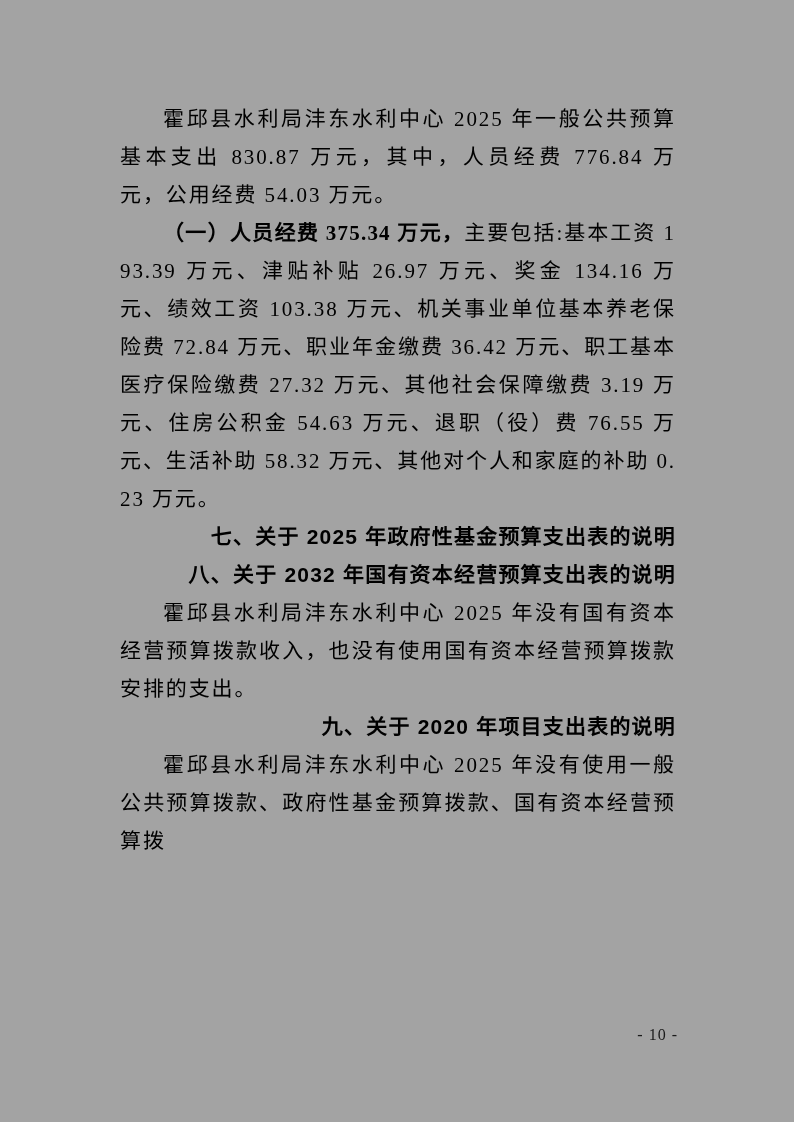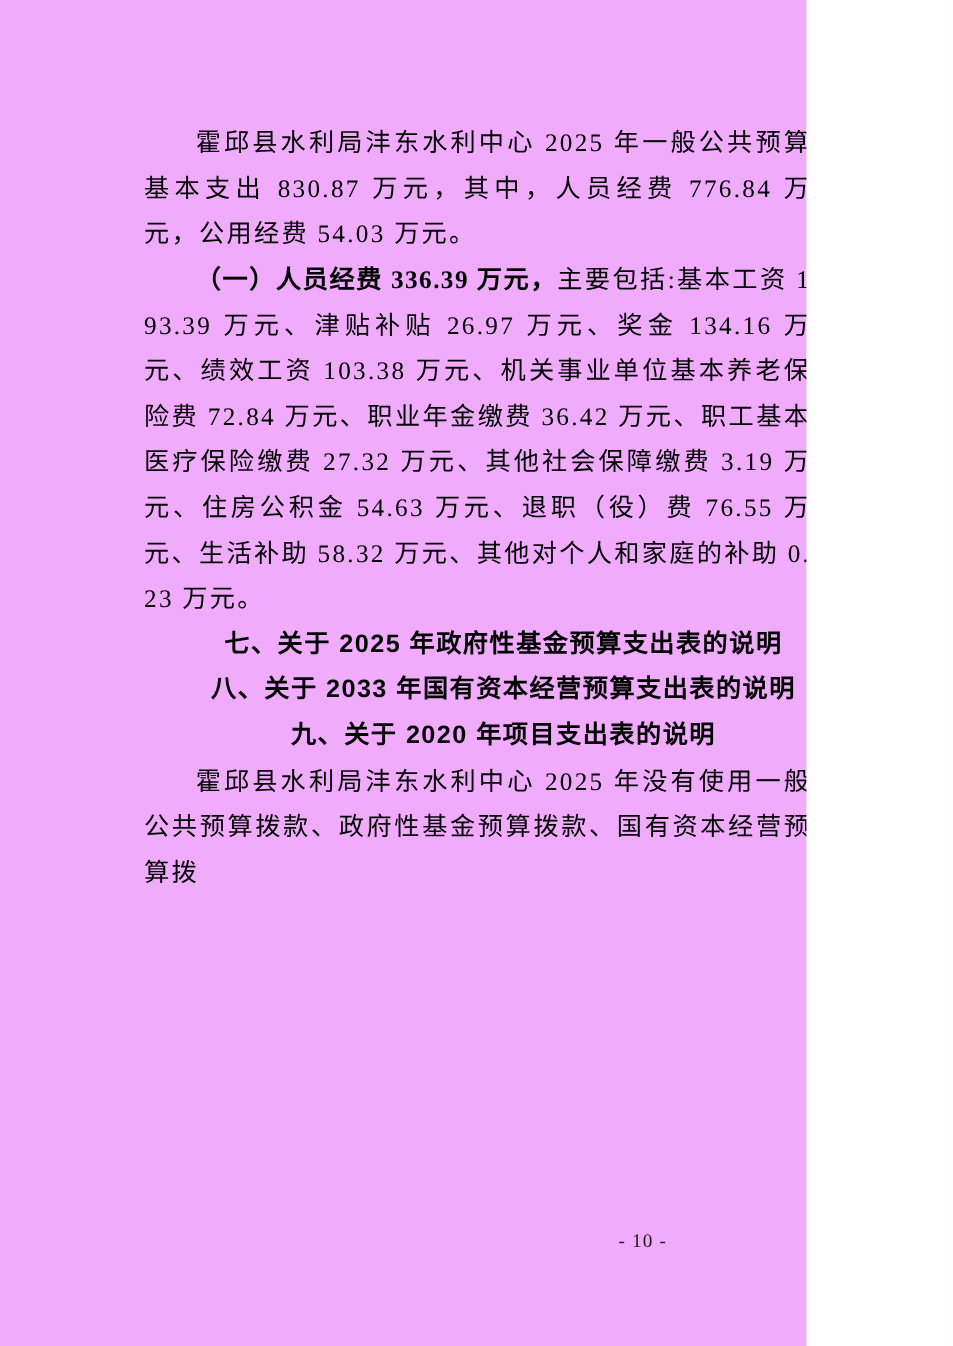--- a/index.html
+++ b/index.html
@@ -2,23 +2,23 @@
 <html lang="zh-CN"><head>
 <meta charset="utf-8">
 <style>
   html, body {
     margin: 0;
     padding: 0;
     background: #ffffff;
   }
   .page {
     position: relative;
-    width: 672px;
+    width: 794px;
     height: 1122px;
-    background: #f0abfc;
+    background: #a3a3a3;
     overflow: hidden;
     font-family: "Liberation Serif", "DejaVu Serif", serif;
     color: #000000;
   }
   .doc-body {
     position: absolute;
     left: 120px;
     top: 100px;
     width: 556px;
   }
@@ -31,21 +31,21 @@
     text-align: justify;
     text-justify: inter-character;
     word-break: break-all;
   }
   .para.indent {
     text-indent: 2.05em;
   }
   .para.heading {
     font-family: "Liberation Sans", "DejaVu Sans", sans-serif;
     font-weight: bold;
-    text-align: center;
+    text-align: right;
     letter-spacing: 1.2px;
   }
   .lead {
     font-weight: bold;
     letter-spacing: 1.2px;
   }
   .page-number {
     position: absolute;
     top: 1026px;
     right: 116px;
@@ -55,20 +55,21 @@
     color: #1a1a1a;
     margin-left: 32px;
   }
 </style>
 </head>
 <body>
 
 <div class="page">
   <div class="doc-body">
       <p class="para body indent"><span>霍邱县水利局沣东水利中心 2025 年一般公共预算基本支出 830.87 万元，其中，人员经费 776.84 万元，公用经费 54.03 万元。</span></p>
-      <p class="para body indent"><b class="lead">（一）人员经费 336.39 万元，</b><span>主要包括:基本工资 193.39 万元、津贴补贴 26.97 万元、奖金 134.16 万元、绩效工资 103.38 万元、机关事业单位基本养老保险费 72.84 万元、职业年金缴费 36.42 万元、职工基本医疗保险缴费 27.32 万元、其他社会保障缴费 3.19 万元、住房公积金 54.63 万元、退职（役）费 76.55 万元、生活补助 58.32 万元、其他对个人和家庭的补助 0.23 万元。</span></p>
+      <p class="para body indent"><b class="lead">（一）人员经费 375.34 万元，</b><span>主要包括:基本工资 193.39 万元、津贴补贴 26.97 万元、奖金 134.16 万元、绩效工资 103.38 万元、机关事业单位基本养老保险费 72.84 万元、职业年金缴费 36.42 万元、职工基本医疗保险缴费 27.32 万元、其他社会保障缴费 3.19 万元、住房公积金 54.63 万元、退职（役）费 76.55 万元、生活补助 58.32 万元、其他对个人和家庭的补助 0.23 万元。</span></p>
       <p class="para heading indent"><span>七、关于 2025 年政府性基金预算支出表的说明</span></p>
-      <p class="para heading indent"><span>八、关于 2033 年国有资本经营预算支出表的说明</span></p>
+      <p class="para heading indent"><span>八、关于 2032 年国有资本经营预算支出表的说明</span></p>
+      <p class="para body indent"><span>霍邱县水利局沣东水利中心 2025 年没有国有资本经营预算拨款收入，也没有使用国有资本经营预算拨款安排的支出。</span></p>
       <p class="para heading indent"><span>九、关于 2020 年项目支出表的说明</span></p>
       <p class="para body indent"><span>霍邱县水利局沣东水利中心 2025 年没有使用一般公共预算拨款、政府性基金预算拨款、国有资本经营预算拨</span></p>
     </div>
   <div class="page-number">- 10 -</div>
 </div>
 
 </body></html>

